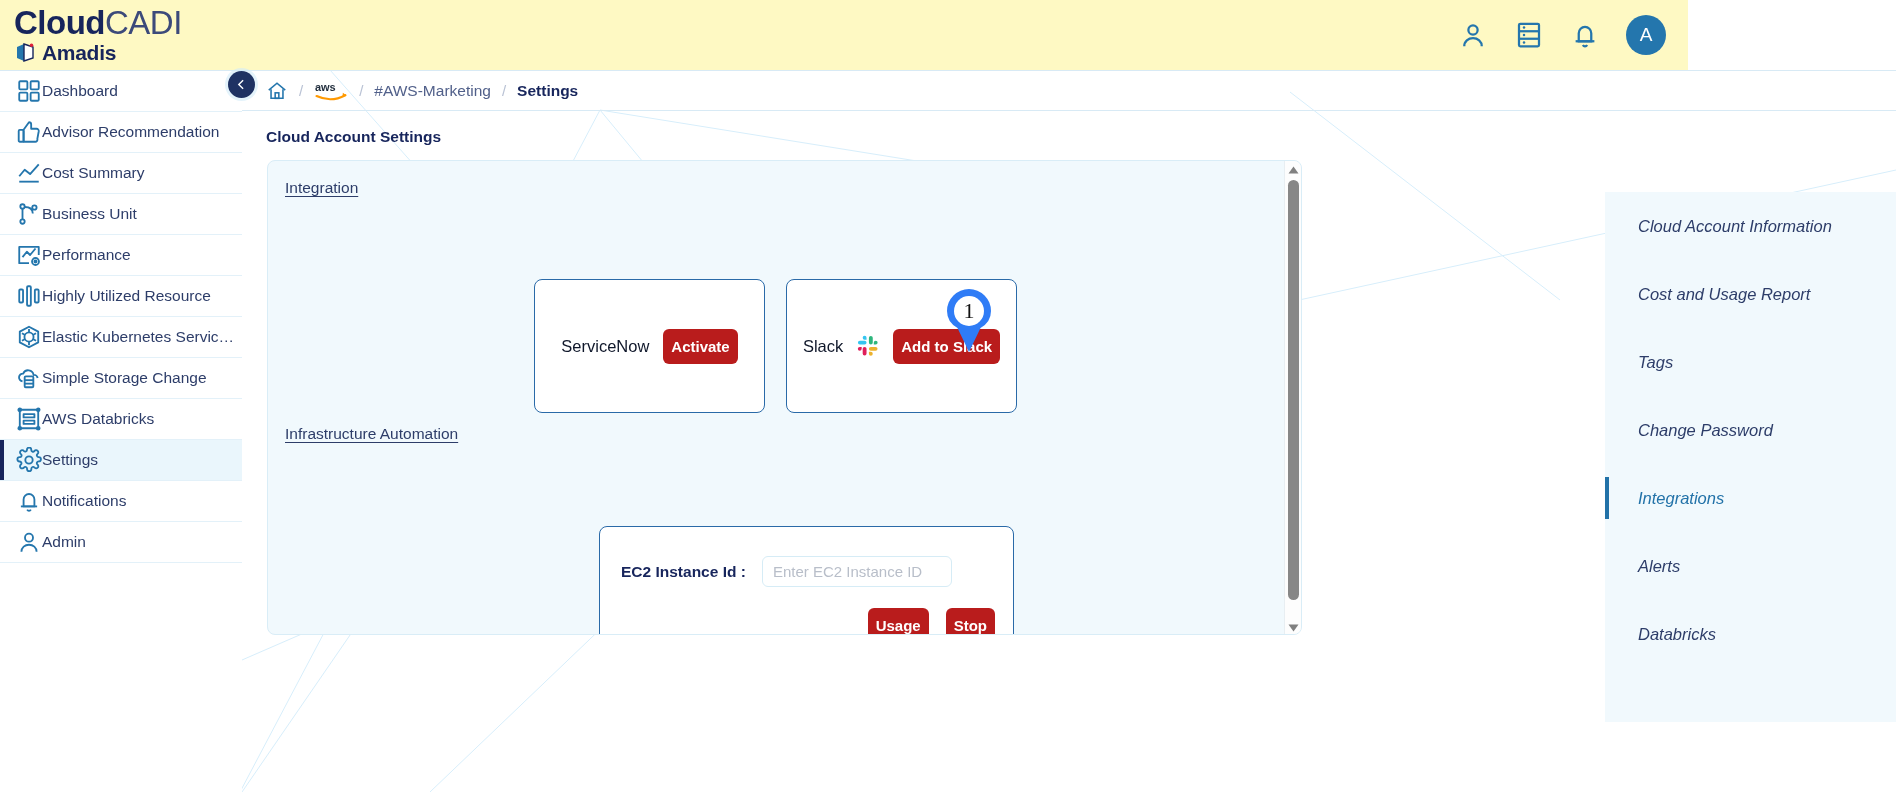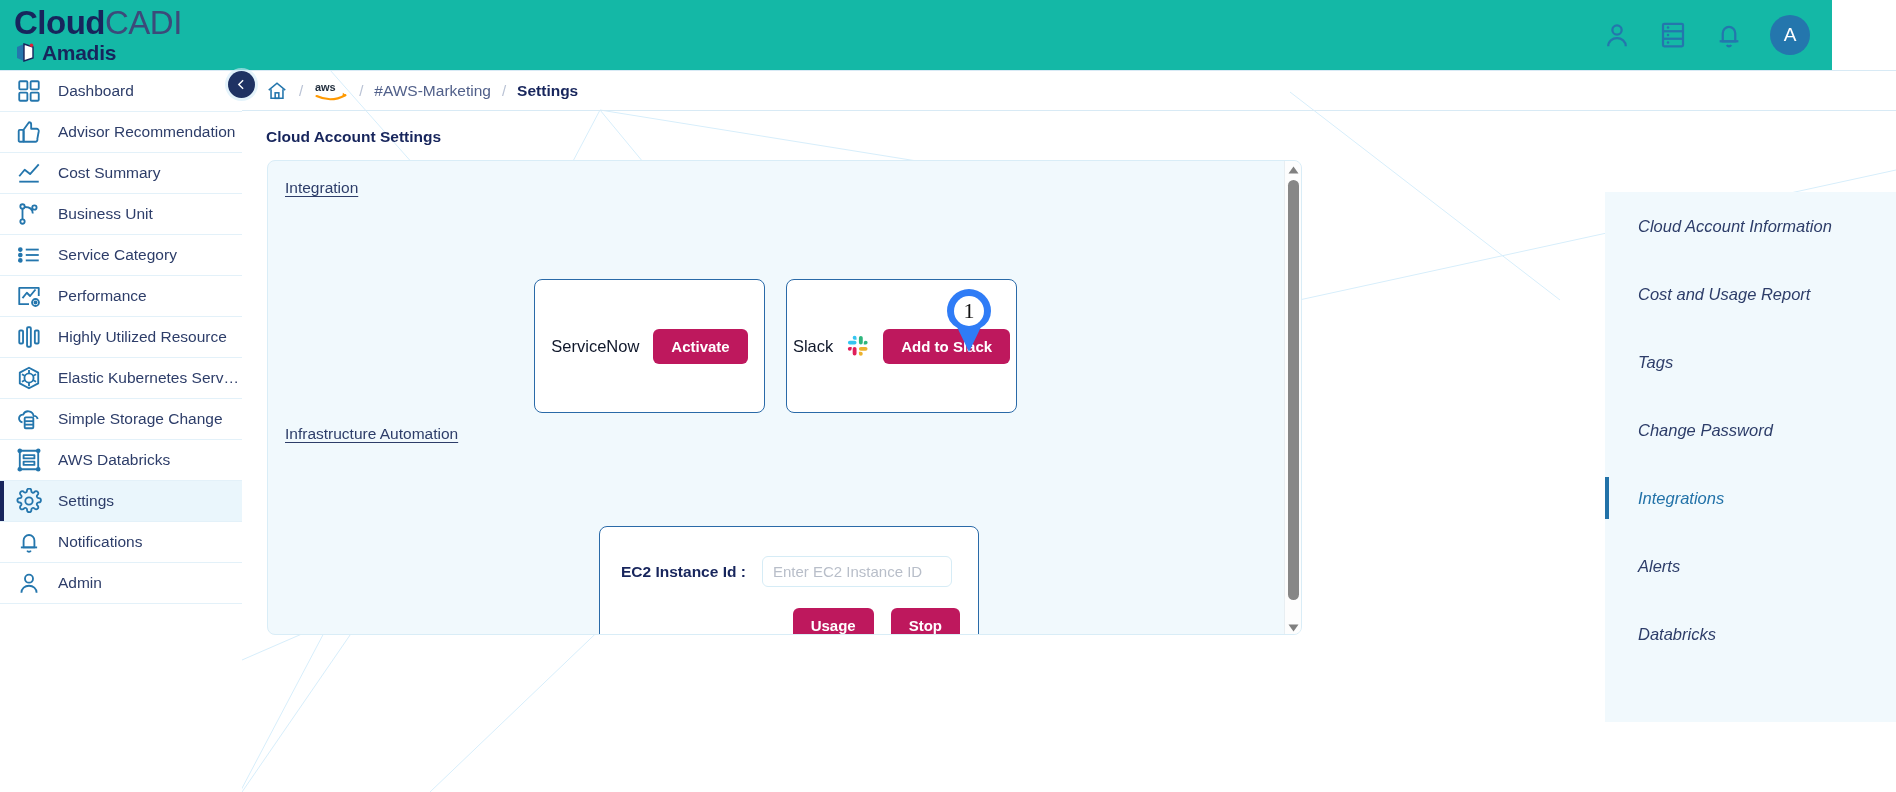--- a/index.html
+++ b/index.html
@@ -9,22 +9,22 @@
     background: #ffffff;
     overflow: hidden;
   }
   #app { position: relative; width: 1896px; height: 792px; }
 
   
   .bg-lines { position: absolute; inset: 0; z-index: 0; pointer-events: none; }
 
   
   .header {
-    position: absolute; top: 0; left: 0; width: 1832px; height: 70px;
-    background: #14b8a6; z-index: 5;
+    position: absolute; top: 0; left: 0; width: 1688px; height: 70px;
+    background: #fef9c3; z-index: 5;
     display: flex; align-items: center; justify-content: space-between;
   }
   .logo-wrap { padding-left: 14px; }
   .logo-main { font-size: 33px; line-height: 34px; letter-spacing: -0.5px; }
   .logo-main .b { font-weight: bold; color: #17255c; }
   .logo-main .l { font-weight: normal; color: #3c4a7a; }
   .logo-sub { display: flex; align-items: center; gap: 4px; margin-top: 1px; }
   .logo-sub-txt { font-size: 21px; font-weight: bold; color: #17255c; letter-spacing: -0.3px; }
 
   .header-icons { display: flex; align-items: center; gap: 26px; padding-right: 22px; }
@@ -36,21 +36,21 @@
   }
 
   
   .sidebar {
     position: absolute; top: 70px; left: 0; width: 242px; height: 722px;
     background: #ffffff; z-index: 4;
     border-top: 1px solid #d8eaf5;
   }
   .side-item {
     position: relative; height: 41px; display: flex; align-items: center;
-    gap: 16px; padding-left: 16px; cursor: pointer;
+    padding-left: 16px; cursor: pointer;
     border-bottom: 1px solid #e3f1f9;
     color: #2d3d69; font-size: 15.5px;
     white-space: nowrap; overflow: hidden;
   }
   .side-item .si-ico { width: 26px; height: 26px; flex: 0 0 26px; color: #2476ad; }
   .side-item.active { background: #eaf6fc; }
   .side-item.active::before {
     content: ""; position: absolute; left: 0; top: 0; bottom: 0;
     width: 4px; background: #17255c;
   }
@@ -93,37 +93,37 @@
     text-decoration: underline; text-underline-offset: 3px; text-align: center;
   }
   .int-cards { position: absolute; left: 266px; top: 118px; display: flex; gap: 21px; }
   .int-card {
     width: 231px; height: 134px; background: #ffffff;
     border: 1px solid #2a6aa8; border-radius: 8px;
     display: flex; align-items: center; justify-content: center; gap: 14px;
   }
   .int-name { font-size: 16.5px; color: #0f172a; }
   .btn-primary {
-    background: #be185d; color: #ffffff; border: none; border-radius: 6px;
+    background: #b91c1c; color: #ffffff; border: none; border-radius: 6px;
     font-size: 15px; font-family: inherit; font-weight: bold;
-    padding: 9px 18px; cursor: pointer;
+    padding: 9px 8px; cursor: pointer;
   }
   .slack-logo { width: 22px; height: 22px; }
 
   
   .pin { position: absolute; left: 406px; top: 6px; width: 56px; height: 68px; z-index: 6; }
   .pin-num {
     position: absolute; left: 0; top: 0; width: 56px; height: 50px;
     display: flex; align-items: center; justify-content: center;
     font-family: "Liberation Serif", serif; font-size: 22px; color: #111;
   }
 
   
   .ec2-card {
-    position: absolute; left: 331px; top: 365px; width: 380px; height: 135px;
+    position: absolute; left: 331px; top: 365px; width: 415px; height: 135px;
     background: #ffffff; border: 1px solid #2a6aa8; border-radius: 8px;
   }
   .ec2-row { display: flex; align-items: center; gap: 16px; padding: 29px 0 0 21px; }
   .ec2-label { font-size: 15.5px; font-weight: bold; color: #17255c; white-space: nowrap; }
   .ec2-input {
     width: 190px; height: 31px; border: 1px solid #d6ecf6; border-radius: 6px;
     background: #ffffff; padding: 0 10px; font-size: 15px;
     font-family: inherit; color: #2d3d69; outline: none;
   }
   .ec2-input::placeholder { color: #b8bec9; }
@@ -242,31 +242,20 @@
         <svg class="si-ico" viewBox="0 0 24 24" fill="none" stroke="currentColor" stroke-width="1.7" stroke-linejoin="round">
           <circle cx="6" cy="5" r="2"></circle>
           <circle cx="17" cy="6" r="2"></circle>
           <circle cx="6" cy="19" r="2"></circle>
           <path d="M6 7v10M8 5.5c6 0 7.5 3 7.5 6"></path>
         </svg>
         <span class="side-label">Business Unit</span>
       </div>
       <div class="side-item">
         <svg class="si-ico" viewBox="0 0 24 24" fill="none" stroke="currentColor" stroke-width="1.7" stroke-linejoin="round">
-          <circle cx="4" cy="7" r="1.3" fill="currentColor"></circle>
-          <circle cx="4" cy="12" r="1.3" fill="currentColor"></circle>
-          <circle cx="4" cy="17" r="1.3" fill="currentColor"></circle>
-          <line x1="9" y1="7" x2="21" y2="7"></line>
-          <line x1="9" y1="12" x2="21" y2="12"></line>
-          <line x1="9" y1="17" x2="21" y2="17"></line>
-        </svg>
-        <span class="side-label">Service Category</span>
-      </div>
-      <div class="side-item">
-        <svg class="si-ico" viewBox="0 0 24 24" fill="none" stroke="currentColor" stroke-width="1.7" stroke-linejoin="round">
           <path d="M21 12V4.5H3v15h9"></path>
           <polyline points="6,14 10,9 13,12 18,6"></polyline>
           <circle cx="18" cy="18" r="3.2"></circle>
           <circle cx="18" cy="18" r="1" fill="currentColor"></circle>
         </svg>
         <span class="side-label">Performance</span>
       </div>
       <div class="side-item">
         <svg class="si-ico" viewBox="0 0 24 24" fill="none" stroke="currentColor" stroke-width="1.7" stroke-linejoin="round">
           <rect x="3" y="6" width="3.5" height="12" rx="1"></rect>

